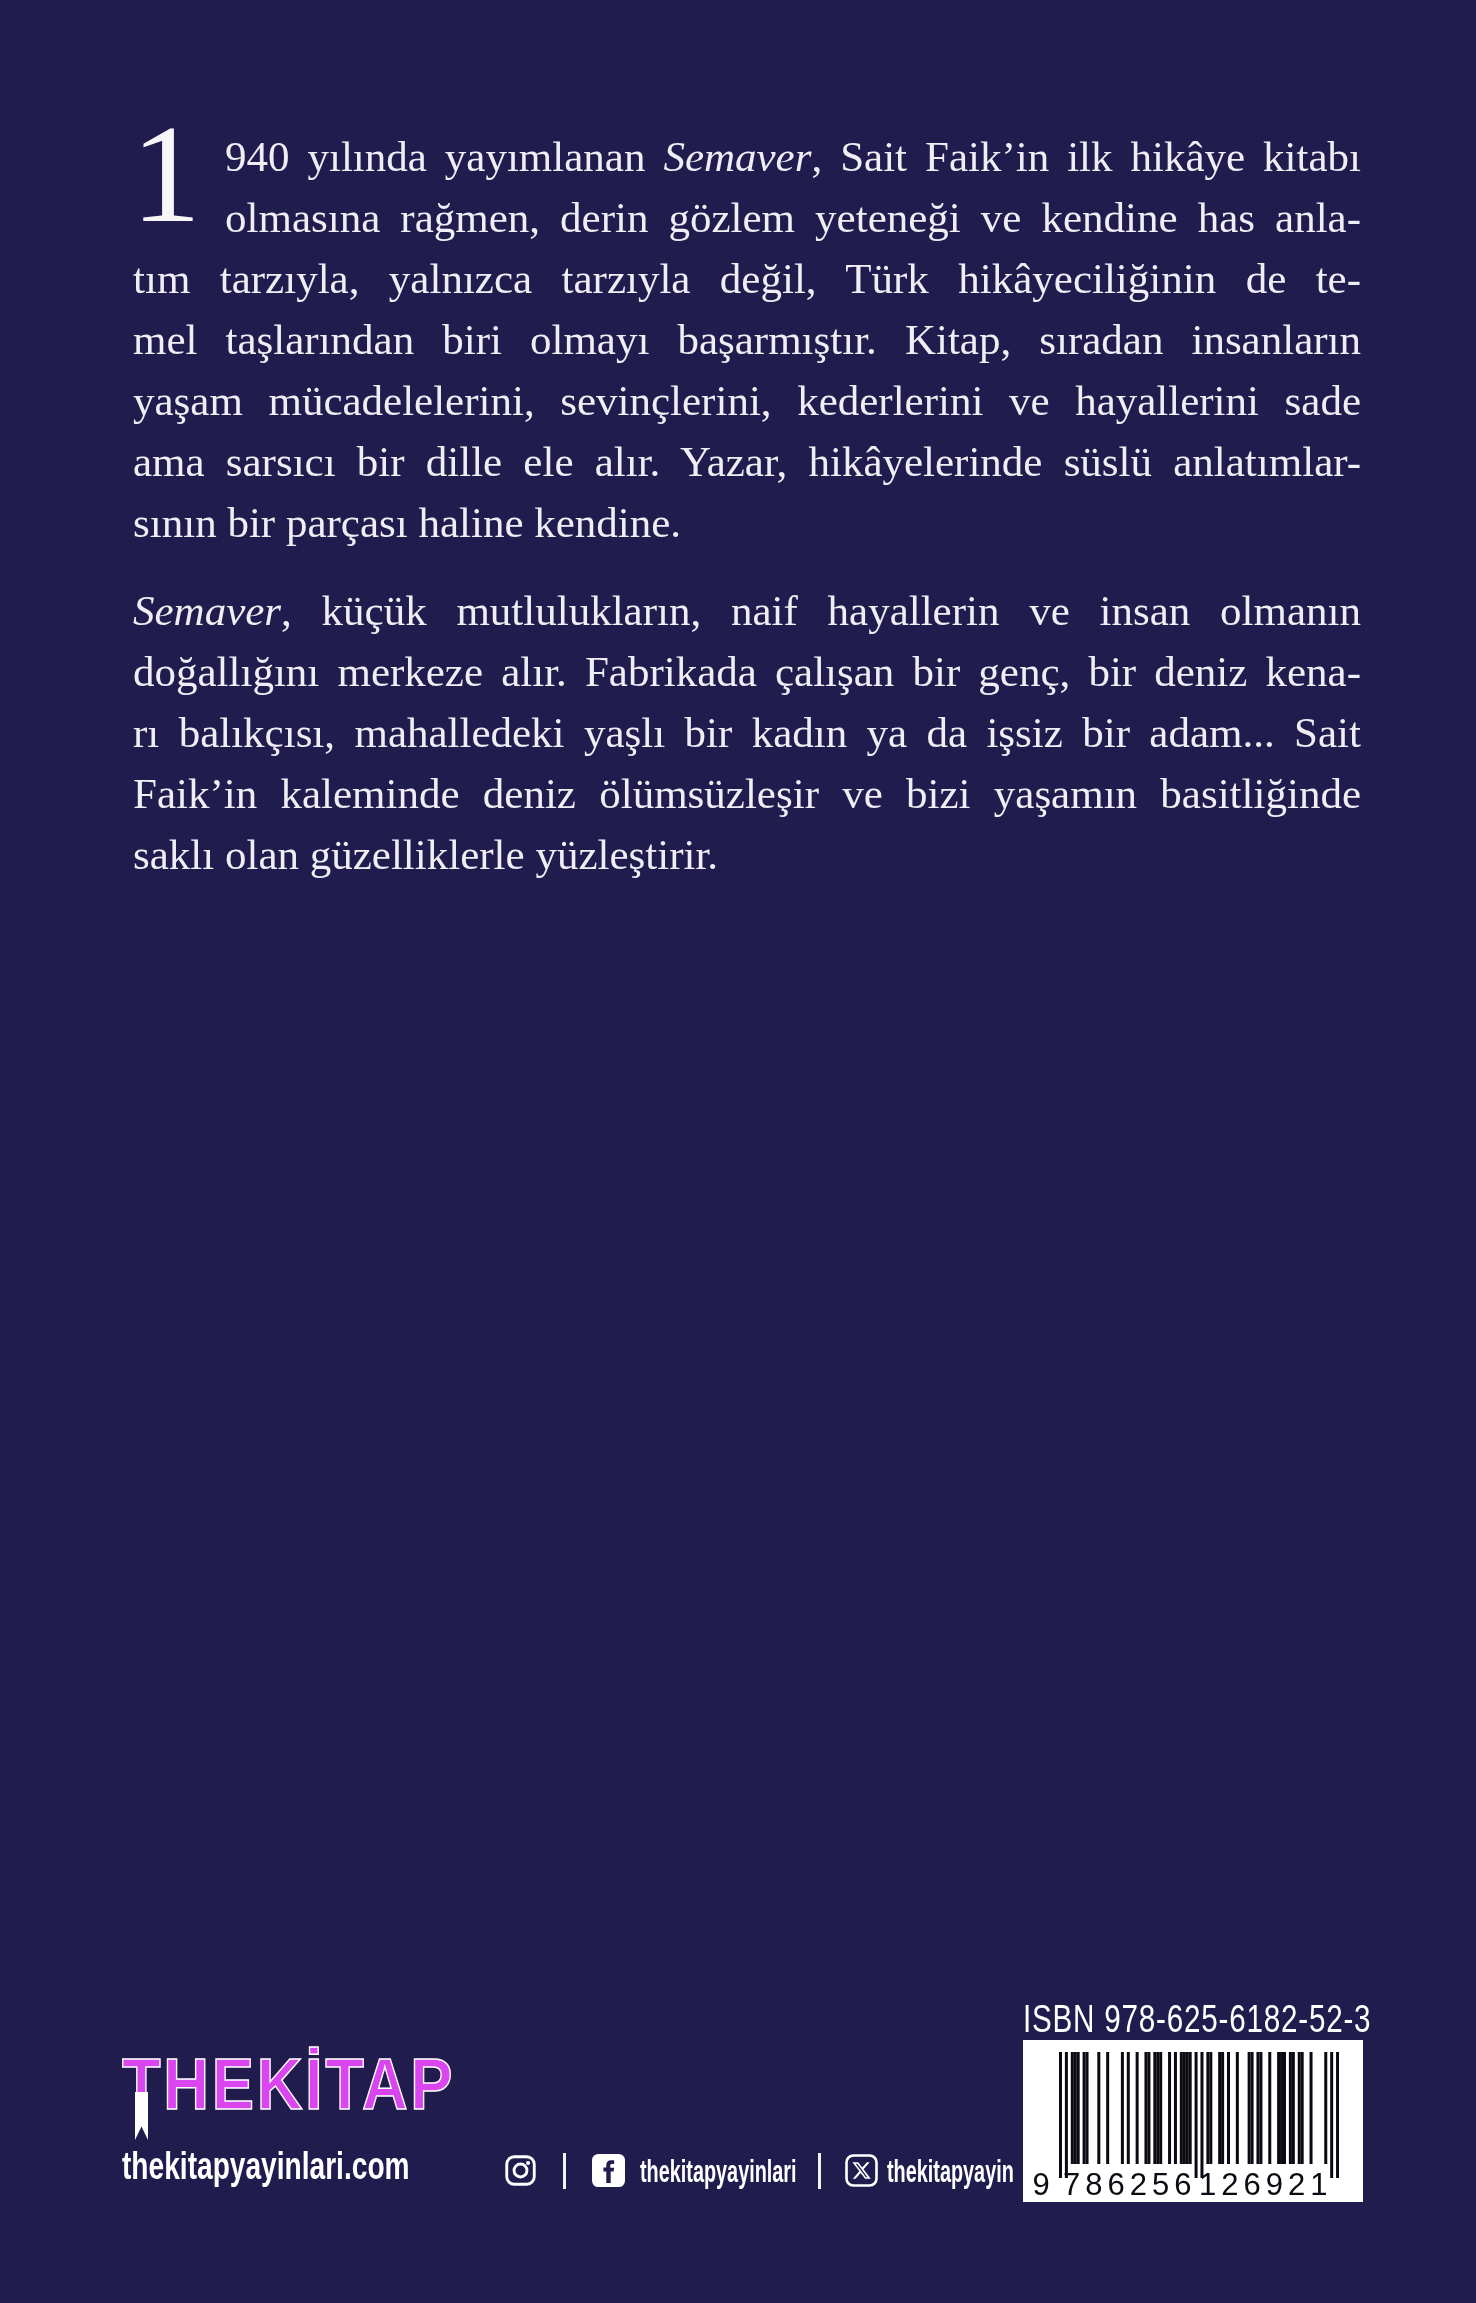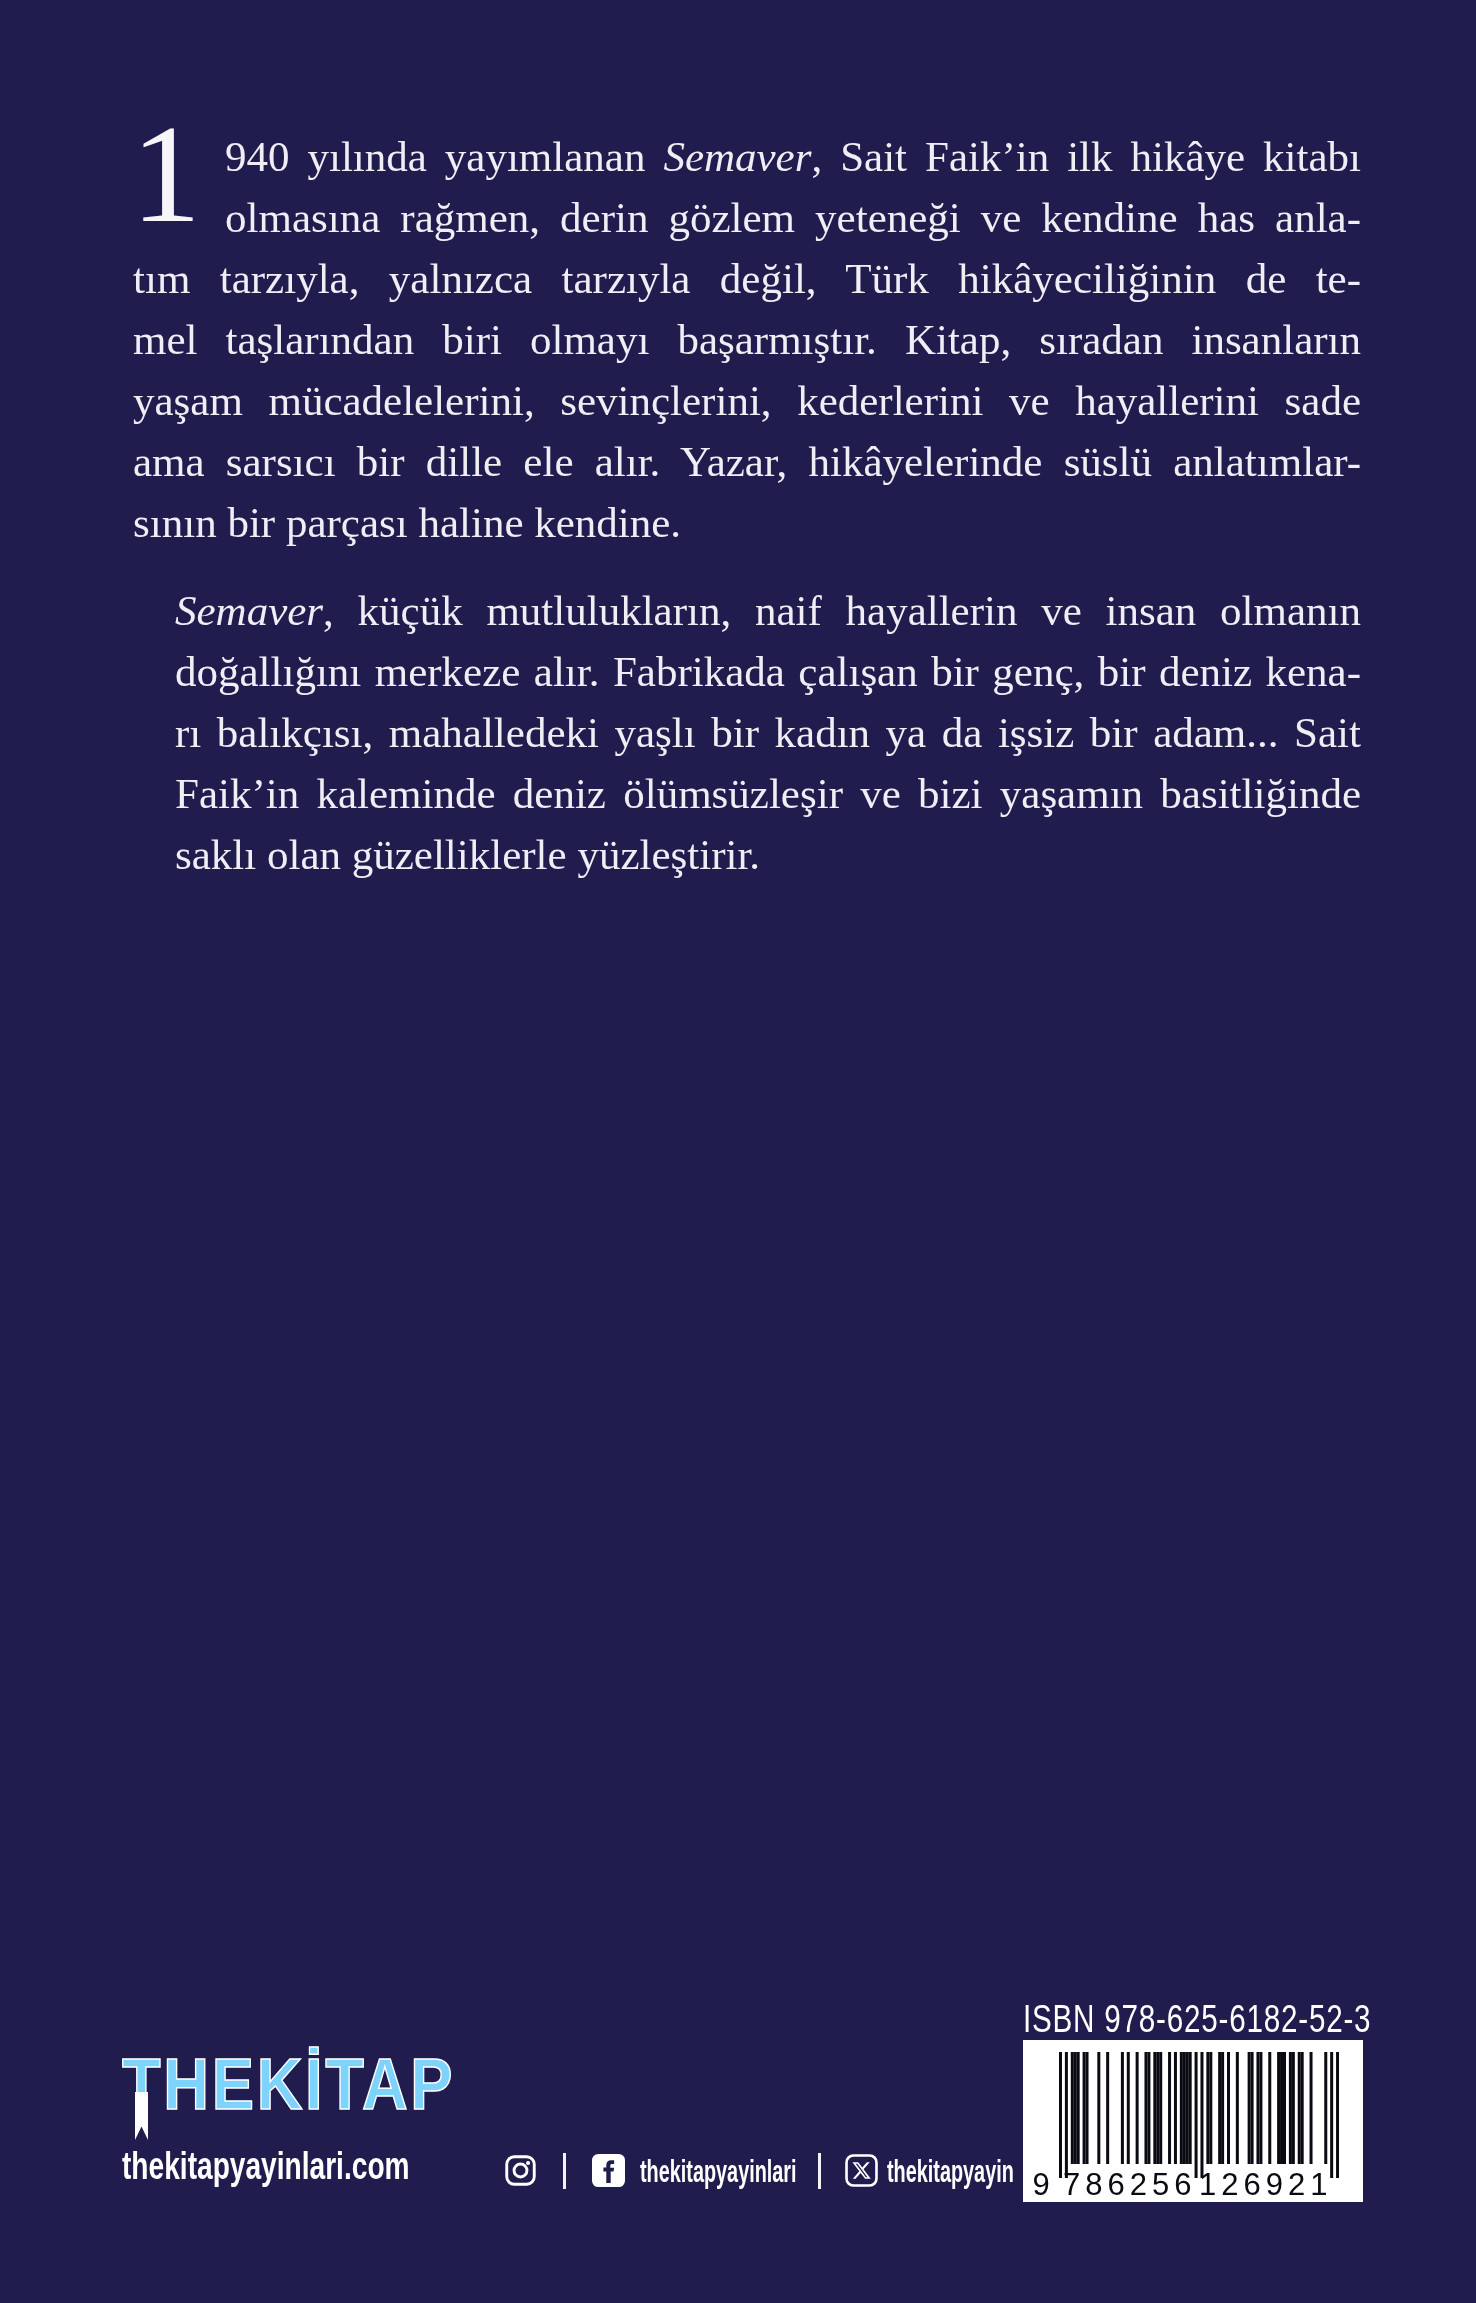--- a/index.html
+++ b/index.html
@@ -17,21 +17,21 @@
     font-size:43px;line-height:61px;
   }
   .dropcap{
     position:absolute;left:-2px;top:-22px;
     font-size:140px;line-height:1;
     color:#F7F5FA;
   }
   .line{text-align:justify;text-align-last:justify;}
   .line.last{text-align-last:left;}
   .line.indent{padding-left:92px;}
-  .para + .para{margin-top:27px;margin-left:42px;}
+  .para + .para{margin-top:27px;}
   .line i{font-style:italic;}
 
   
   .isbn{
     position:absolute;left:1023px;top:1998px;
     font-family:"Liberation Sans", sans-serif;
     font-size:38px;color:#FFFFFF;white-space:nowrap;
     transform:scaleX(.78);transform-origin:0 0;letter-spacing:1px;
   }
   .barcode-box{
@@ -42,21 +42,21 @@
   .bc-num{
     position:absolute;top:128px;height:33px;line-height:33px;
     font-family:"Liberation Sans", sans-serif;font-size:31px;color:#0A0A12;
     text-align:center;white-space:nowrap;
   }
   .bc-first{left:4px;width:28px;}
   .bc-left{left:40px;width:128px;letter-spacing:5px;}
   .bc-right{left:176px;width:130px;letter-spacing:5px;}
 
   .logo{
-    position:absolute;left:122px;top:2048px;width:360px;height:92px;color:#7dd3fc;
+    position:absolute;left:122px;top:2048px;width:360px;height:92px;color:#d946ef;
   }
   .logo-text{
     display:inline-block;
     font-family:"Liberation Sans", sans-serif;font-weight:bold;
     font-size:72px;line-height:1;letter-spacing:3px;white-space:nowrap;
     transform:scaleX(.88);transform-origin:0 0;
     -webkit-text-stroke:1.5px #FFFFFF;
   }
   .ribbon{
     position:absolute;left:13px;top:44px;width:13px;height:48px;background:#FFFFFF;

